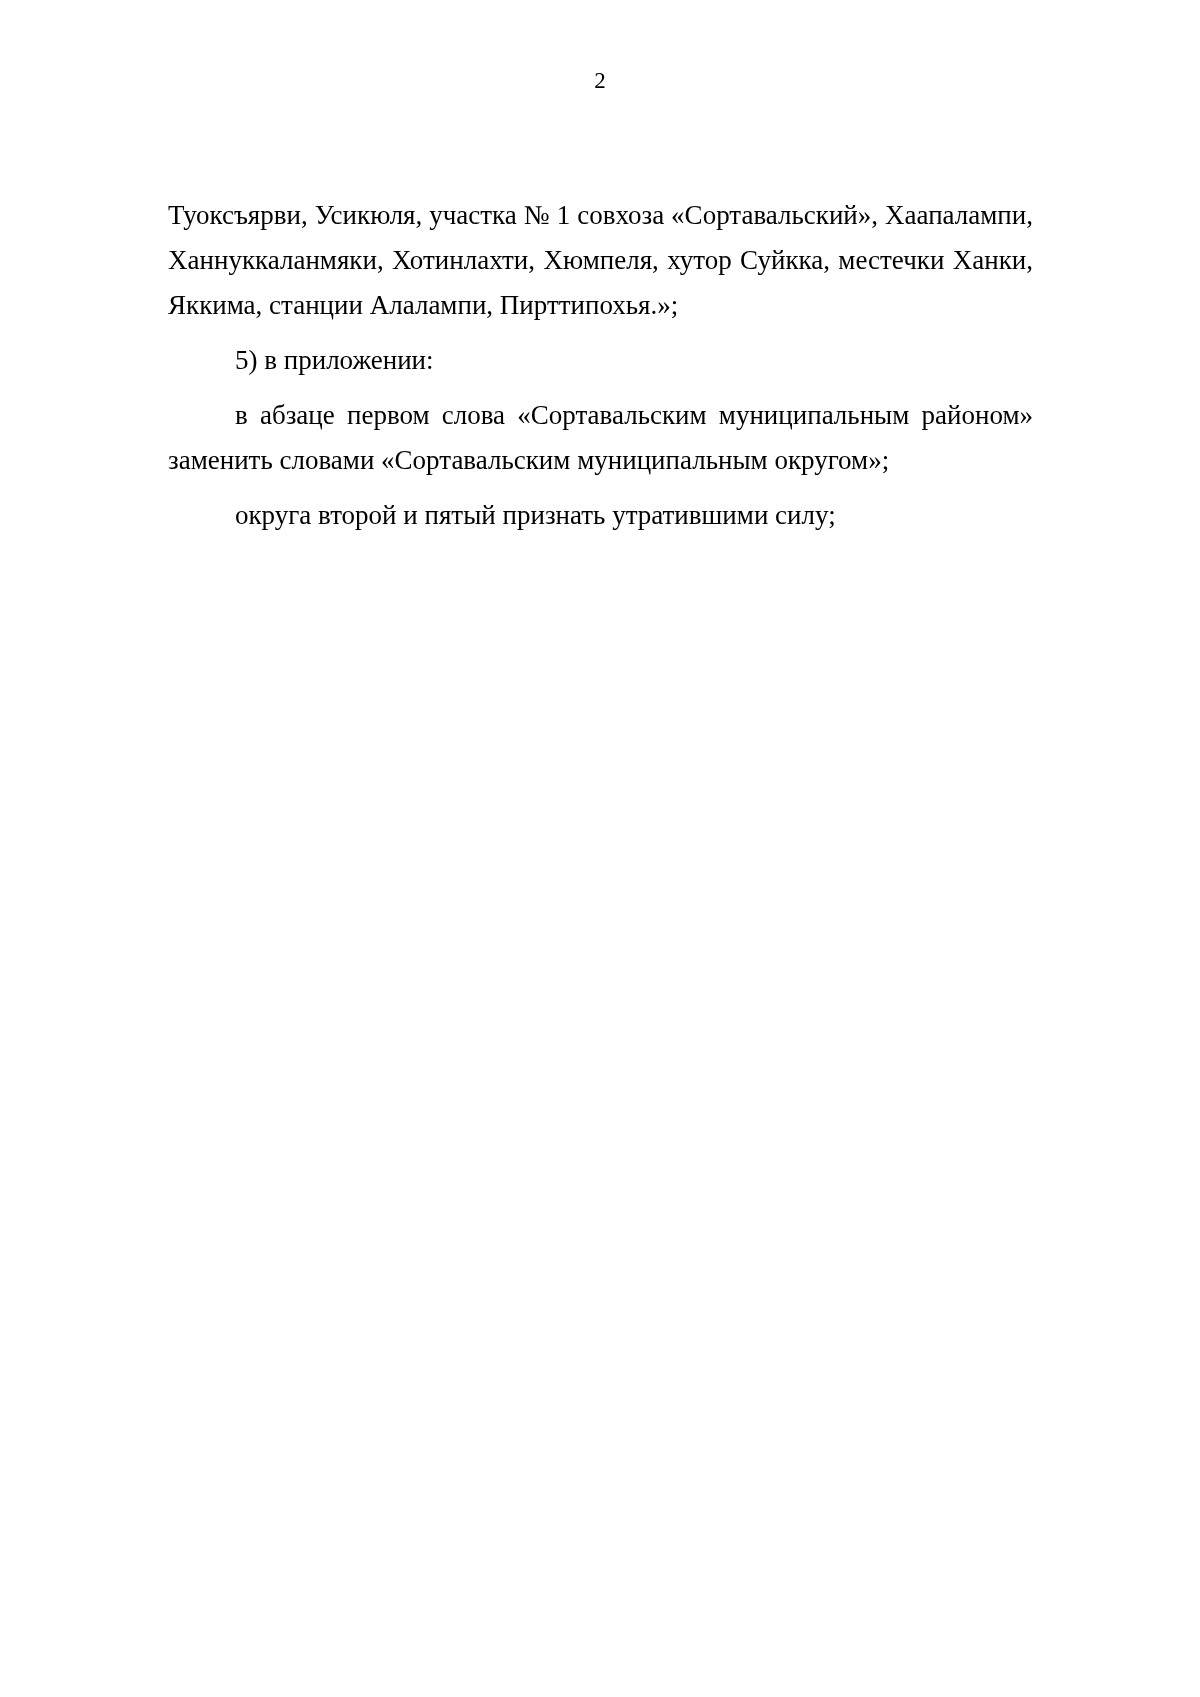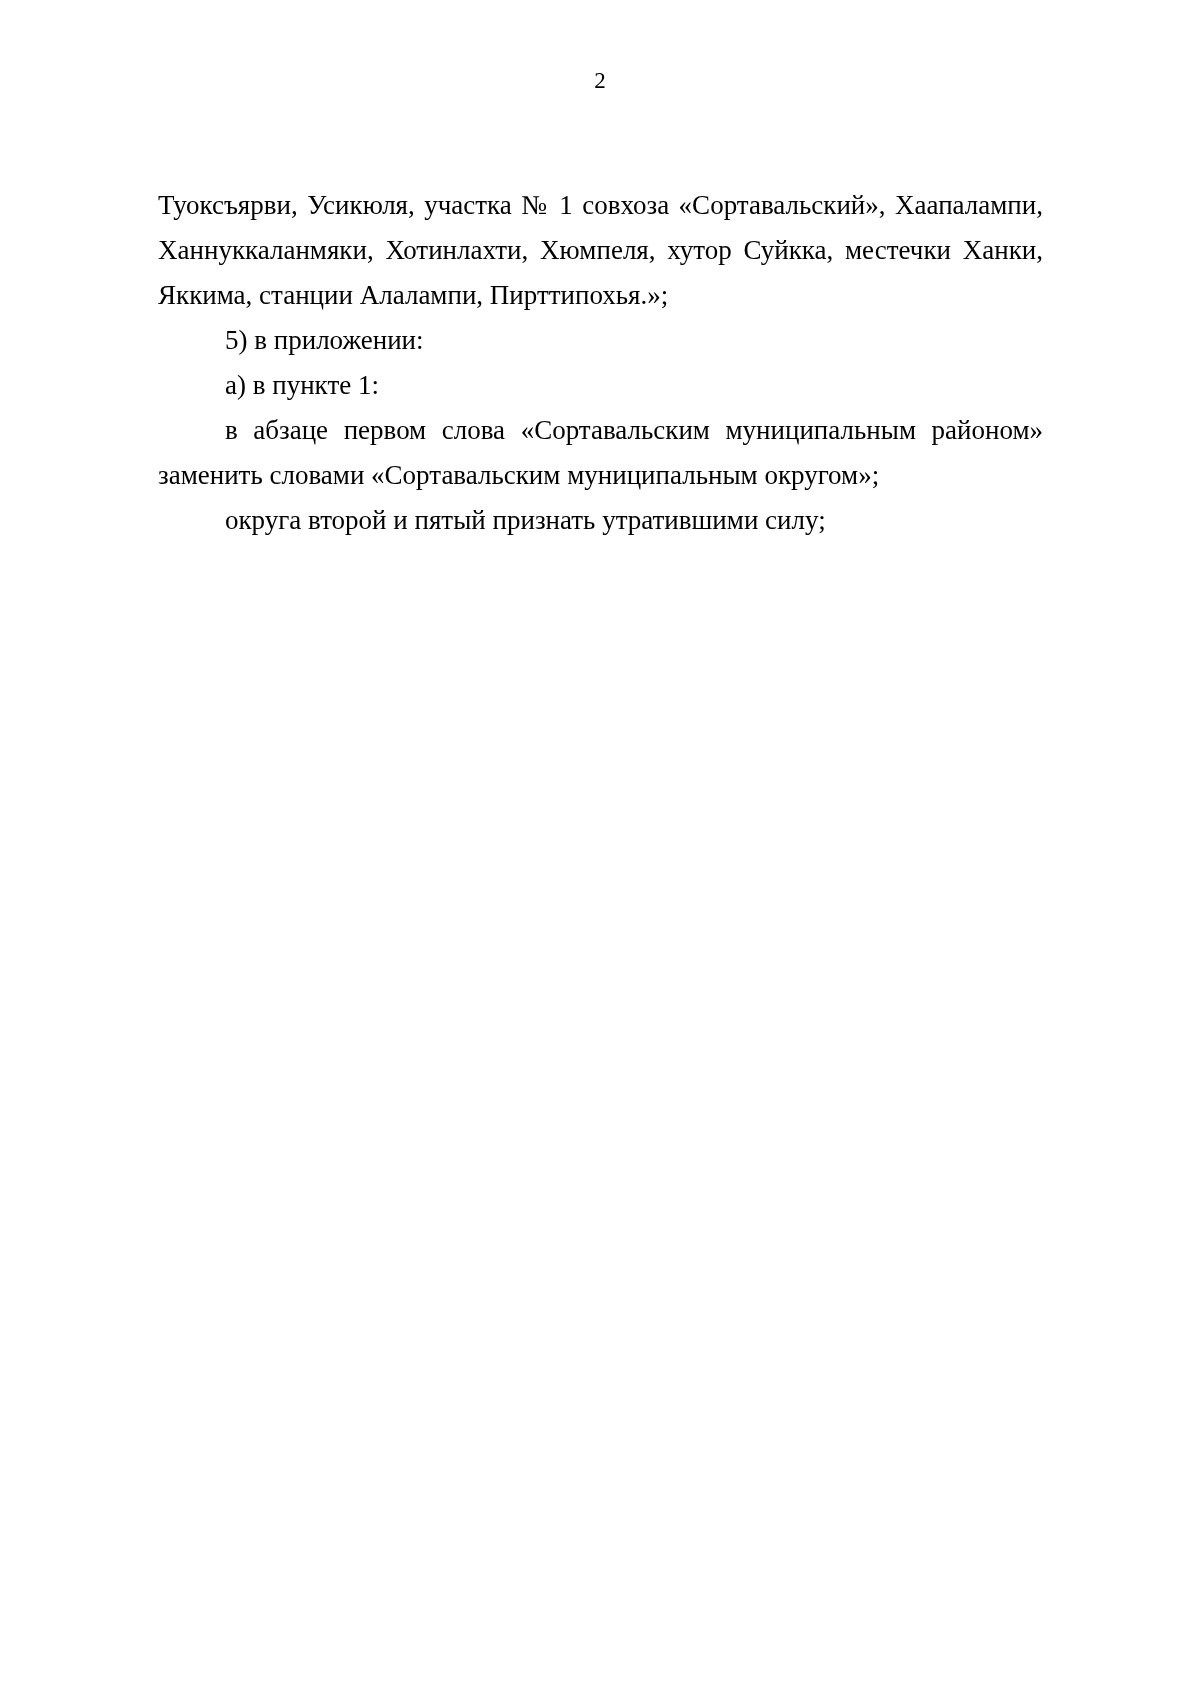--- a/index.html
+++ b/index.html
@@ -8,29 +8,28 @@
   .page-number {
     position: absolute; left: 0; width: 1200px; top: 68px;
     text-align: center;
     font-family: "Liberation Serif", serif; font-size: 23px; color: #000;
   }
   .body-text {
     position: absolute; left: 158px; top: 183px; width: 885px;
     font-family: "Liberation Serif", serif; font-size: 27px; color: #000;
     line-height: 45px;
   }
-  .p { margin: 0; text-align: justify; text-align-last: left; }
+  .p { margin: 10px; text-align: justify; text-align-last: left; }
   .indent { text-indent: 67px; }
 </style>
 </head>
 <body>
 
 <div class="page">
   <div class="page-number">2</div>
 
   <div class="body-text">
     <p class="p">Туоксъярви, Усикюля, участка № 1 совхоза «Сортавальский», Хаапалампи, Ханнуккаланмяки, Хотинлахти, Хюмпеля, хутор Суйкка, местечки Ханки, Яккима, станции Алалампи, Пирттипохья.»;</p>
     <p class="p indent">5) в приложении:</p>
-    <p class="p indent">а) в пункте 1:</p>
     <p class="p indent">в абзаце первом слова «Сортавальским муниципальным районом» заменить словами «Сортавальским муниципальным округом»;</p>
     <p class="p indent">округа второй и пятый признать утратившими силу;</p>
   </div>
 </div>
 
 </body></html>

